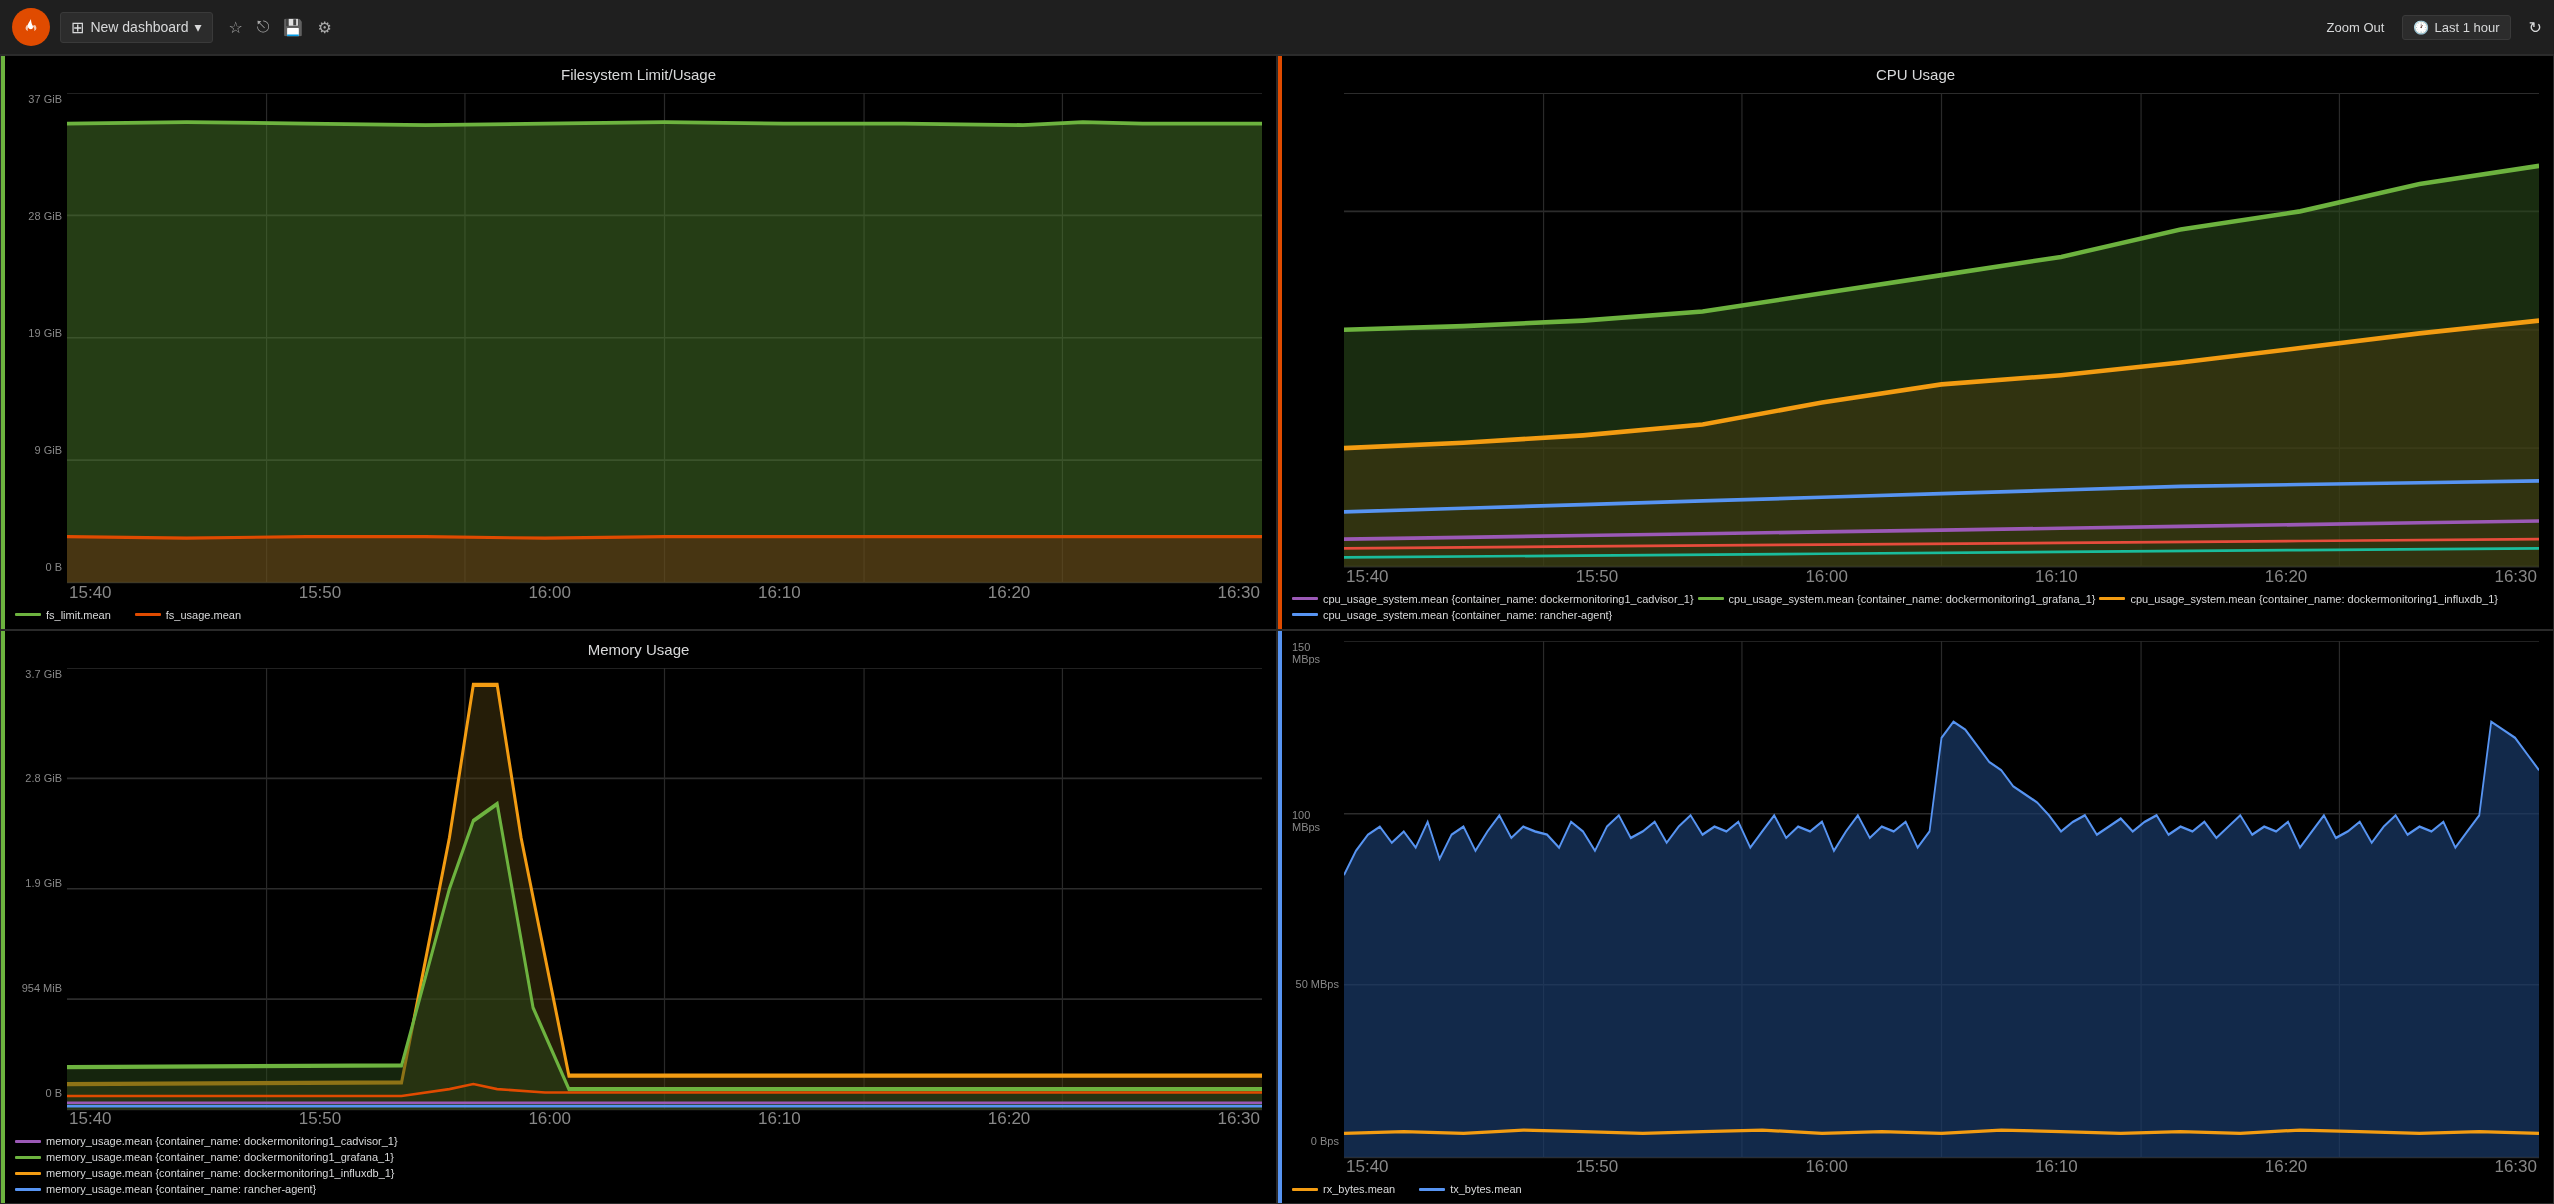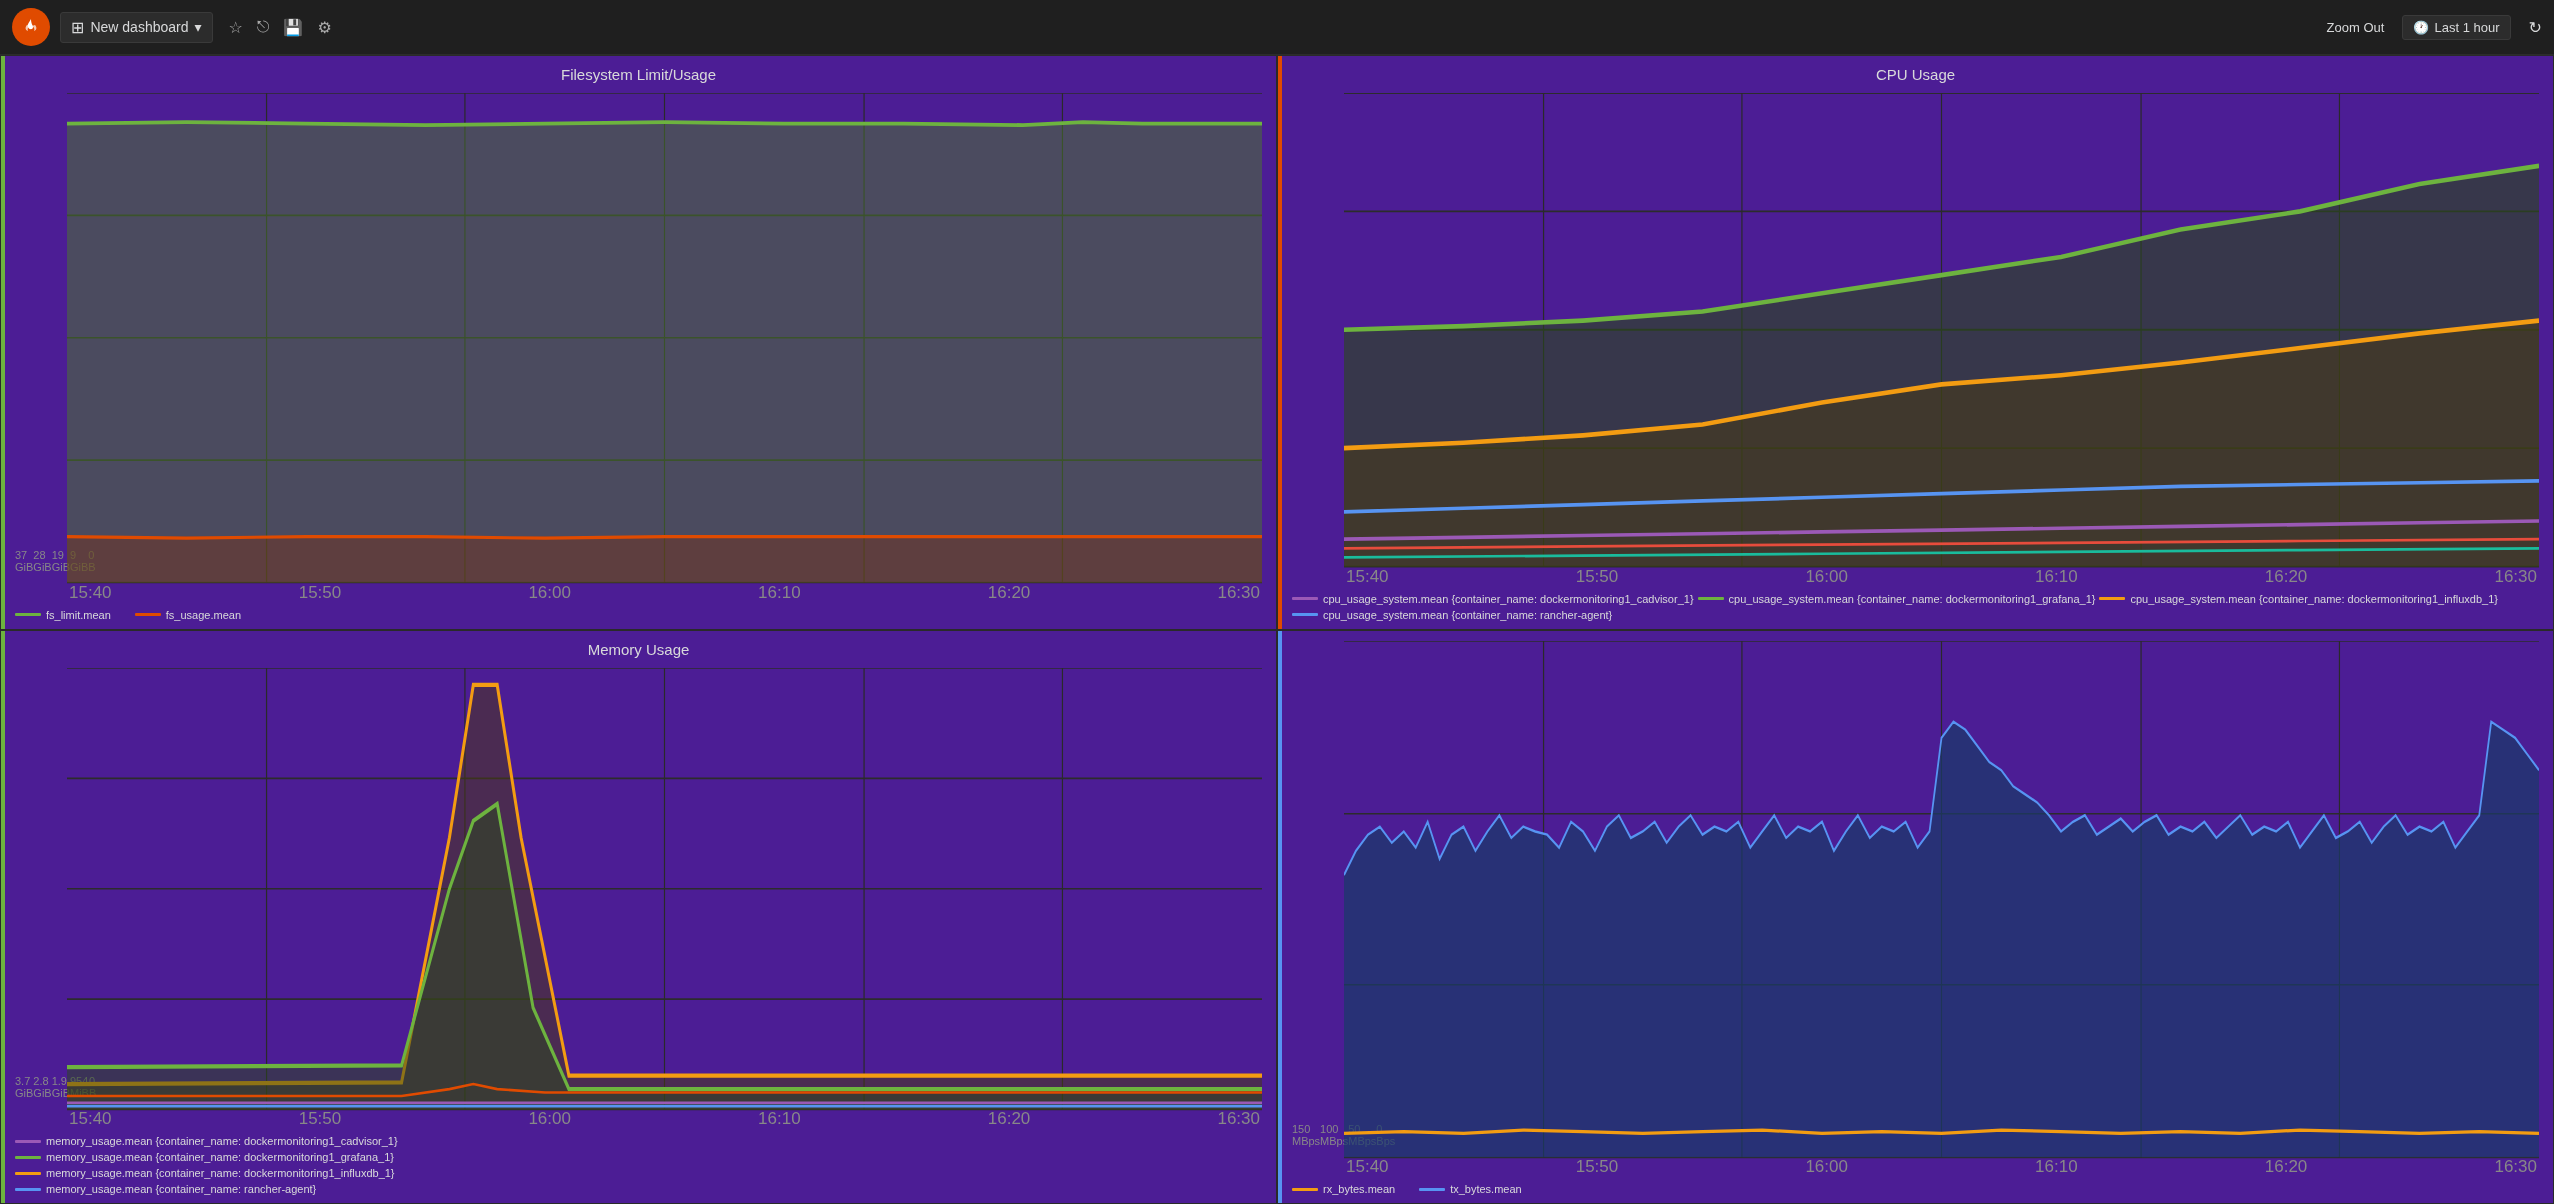--- a/index.html
+++ b/index.html
@@ -90,21 +90,21 @@
     .dashboard-grid {
       display: grid;
       grid-template-columns: 1fr 1fr;
       grid-template-rows: 1fr 1fr;
       width: 2554px;
       height: calc(1204px - 55px);
       gap: 0;
     }
 
     .panel {
-      background: #4c1d95;
+      background: #000000;
       border: 1px solid #2a2a2a;
       display: flex;
       flex-direction: column;
       padding: 10px 14px 8px 14px;
       position: relative;
       overflow: hidden;
     }
     .panel-title {
       text-align: center;
       font-size: 15px;
@@ -138,20 +138,21 @@
     }
 
     
     .y-axis {
       position: absolute;
       left: 0;
       top: 0;
       bottom: 30px;
       width: 52px;
       display: flex;
+      flex-direction: column;
       justify-content: space-between;
       align-items: flex-end;
       padding-right: 5px;
       font-size: 11px;
       color: #888;
     }
     .x-axis {
       position: absolute;
       bottom: 0;
       left: 52px;

